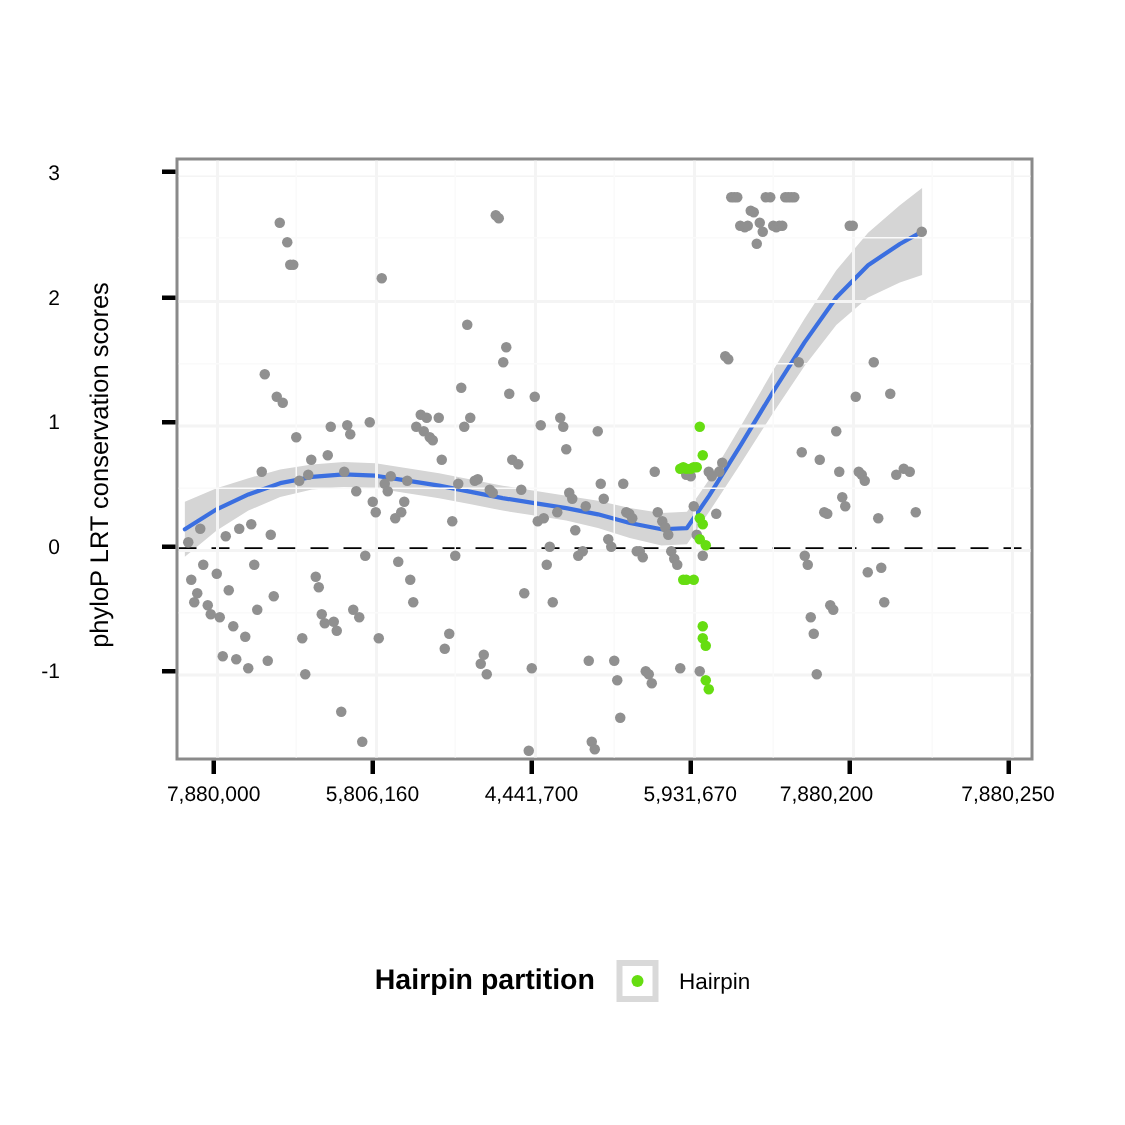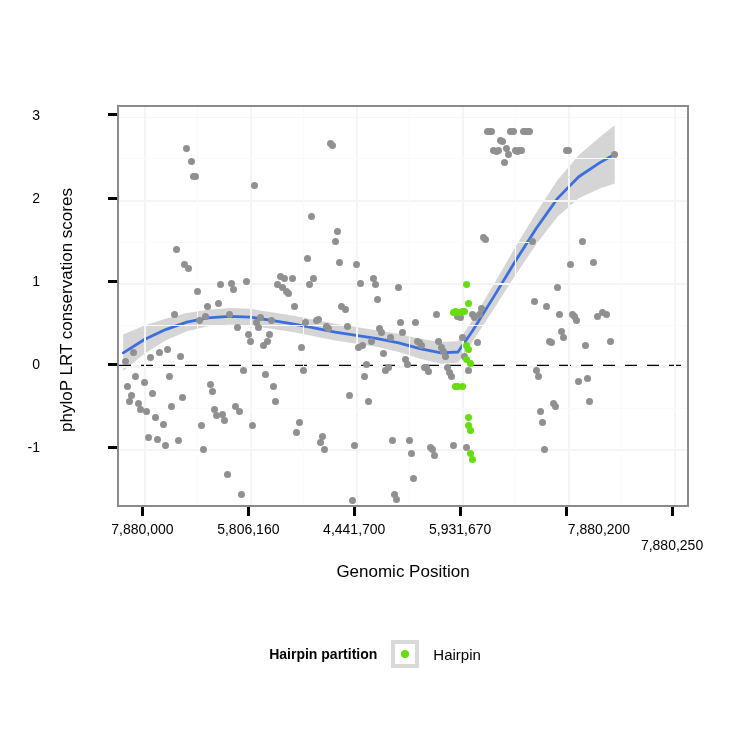--- a/index.html
+++ b/index.html
@@ -116,21 +116,21 @@
     position: absolute;
     left: 0;
     top: 640px;
     width: 750px;
     display: flex;
     justify-content: center;
     align-items: center;
     gap: 14px;
   }
   .legend-title {
-    font-size: 14px;
+    font-size: 19px;
     font-weight: bold;
     color: #000;
   }
   .legend-key {
     width: 28px;
     height: 28px;
     background: #ffffff;
     border: 4px solid #d9d9d9;
     box-sizing: border-box;
     display: flex;
@@ -156,21 +156,20 @@
   }
 </style>
 </head>
 <body>
 
 <div id="plot-root">
 
 
   <div class="y-axis-title">phyloP LRT conservation scores</div>
 
-  <div class="x-axis-title">Genomic Position</div>
 
   <div class="panel" id="panel">
     <svg class="overlay" id="svg-overlay" viewBox="0 0 572 402" preserveAspectRatio="none">
         <path d="M4.24,227.58 L25.42,218.44 L46.61,211.80 L67.79,205.98 L88.98,202.66 L110.16,201.00 L131.35,201.83 L152.53,205.15 L173.72,208.48 L194.90,212.63 L216.09,216.78 L237.27,220.10 L258.46,223.43 L279.64,226.75 L300.83,231.73 L322.01,235.05 L338.96,234.22 L353.79,212.63 L374.98,176.91 L396.16,140.37 L417.35,105.48 L438.53,73.09 L459.72,48.17 L480.90,29.90 L495.73,18.27 L495.73,76.41 L480.90,81.40 L459.72,91.36 L438.53,109.64 L417.35,137.05 L396.16,168.61 L374.98,201.83 L353.79,234.22 L338.96,255.82 L322.01,256.65 L300.83,251.67 L279.64,245.02 L258.46,240.04 L237.27,236.71 L216.09,233.39 L194.90,229.24 L173.72,225.09 L152.53,221.76 L131.35,218.44 L110.16,217.61 L88.98,219.27 L67.79,224.26 L46.61,233.39 L25.42,246.68 L4.24,264.12 Z" fill="#d5d5d5" stroke="none"></path>
         <line x1="0" x2="572" y1="259.1404958677686" y2="259.1404958677686" stroke="#000000" stroke-width="2.6" stroke-dasharray="12 10"></line>
         <path d="M4.24,245.85 L25.42,232.56 L46.61,222.60 L67.79,215.12 L88.98,210.97 L110.16,209.31 L131.35,210.14 L152.53,213.46 L173.72,216.78 L194.90,220.93 L216.09,225.09 L237.27,228.41 L258.46,231.73 L279.64,235.88 L300.83,241.70 L322.01,245.85 L338.96,245.02 L353.79,223.43 L374.98,189.37 L396.16,154.49 L417.35,121.26 L438.53,91.36 L459.72,69.77 L480.90,55.65 L495.73,47.34" fill="none" stroke="#3b6fe0" stroke-width="2.8" stroke-linejoin="round" stroke-linecap="round"></path>
       </svg>
   <div class="gridline-major" style="left: 25.4222px; top: 0px; width: 1.5px; height: 402px;"></div>
       <div class="gridline-major" style="left: 131.348px; top: 0px; width: 1.5px; height: 402px;"></div>
       <div class="gridline-major" style="left: 237.274px; top: 0px; width: 1.5px; height: 402px;"></div>
@@ -445,23 +444,23 @@
       <div class="ytick-label" style="top: 114.967px;">3</div>
       <div class="xtick-mark" style="left: 142.422px;"></div>
       <div class="xtick-label" style="left: 142.422px;">7,880,000</div>
       <div class="xtick-mark" style="left: 248.348px;"></div>
       <div class="xtick-label" style="left: 248.348px;">5,806,160</div>
       <div class="xtick-mark" style="left: 354.274px;"></div>
       <div class="xtick-label" style="left: 354.274px;">4,441,700</div>
       <div class="xtick-mark" style="left: 460.2px;"></div>
       <div class="xtick-label" style="left: 460.2px;">5,931,670</div>
       <div class="xtick-mark" style="left: 566.126px;"></div>
-      <div class="xtick-label" style="left: 599px;">7,880,200</div>
+      <div class="xtick-label" style="left: 551px;">7,880,200</div>
       <div class="xtick-mark" style="left: 672.052px;"></div>
-      <div class="xtick-label" style="left: 672.052px; margin-top: 16px;">7,880,250</div>
+      <div class="xtick-label" style="left: 672.052px;">7,880,250</div>
     </div>
 
   <div class="legend">
     <span class="legend-title">Hairpin partition</span>
     <span class="legend-key">
       <span class="legend-key-dot"></span>
     </span>
     <span class="legend-label">Hairpin</span>
   </div>
 

